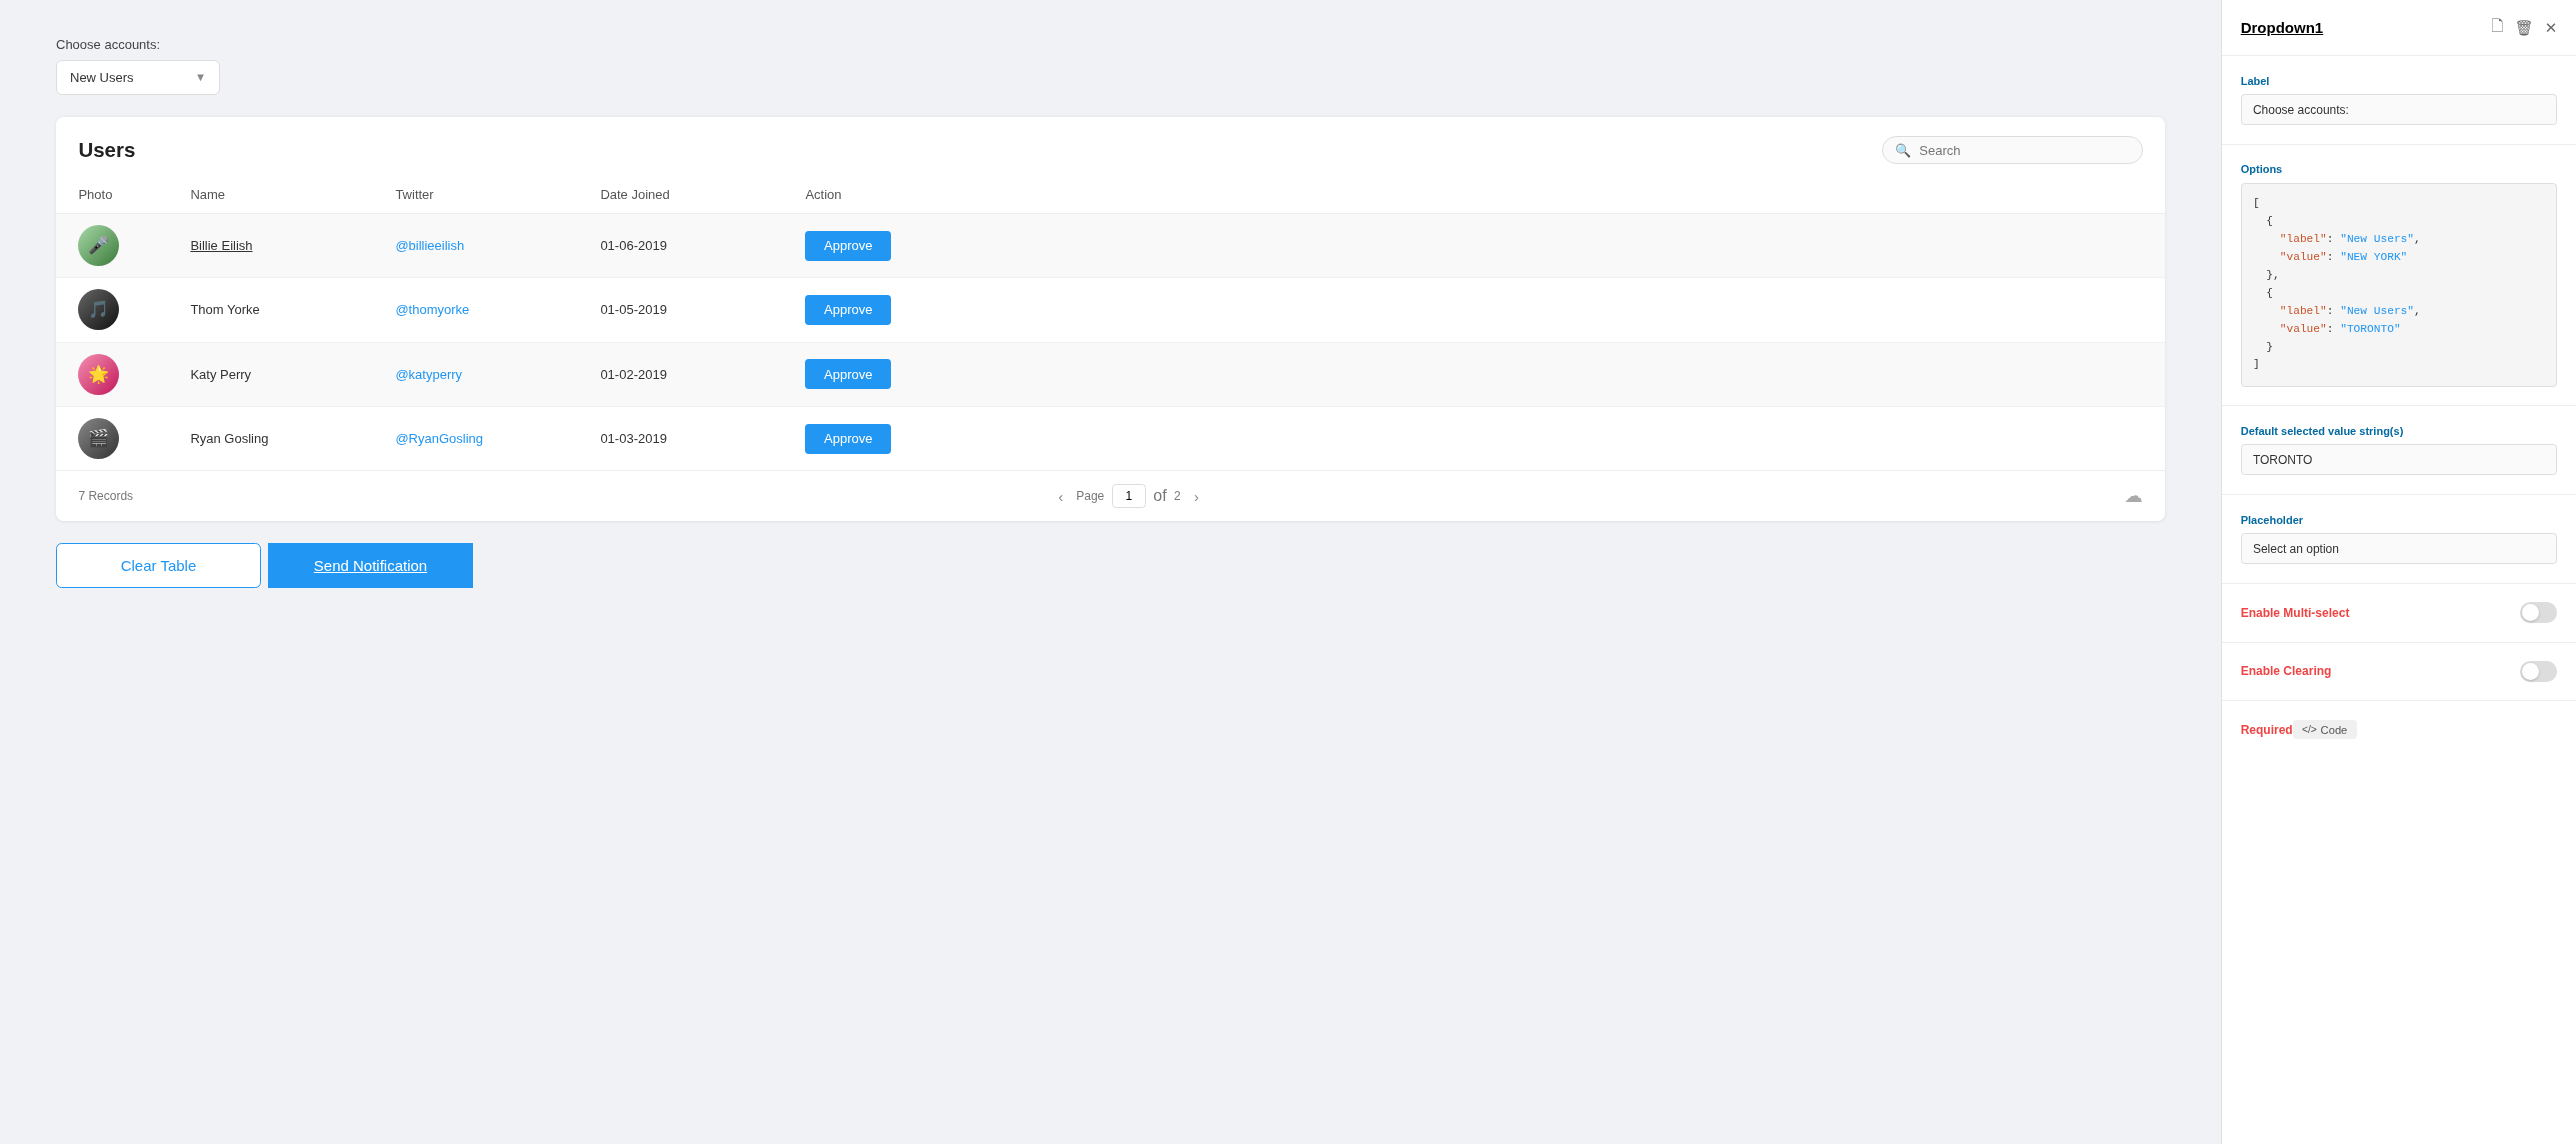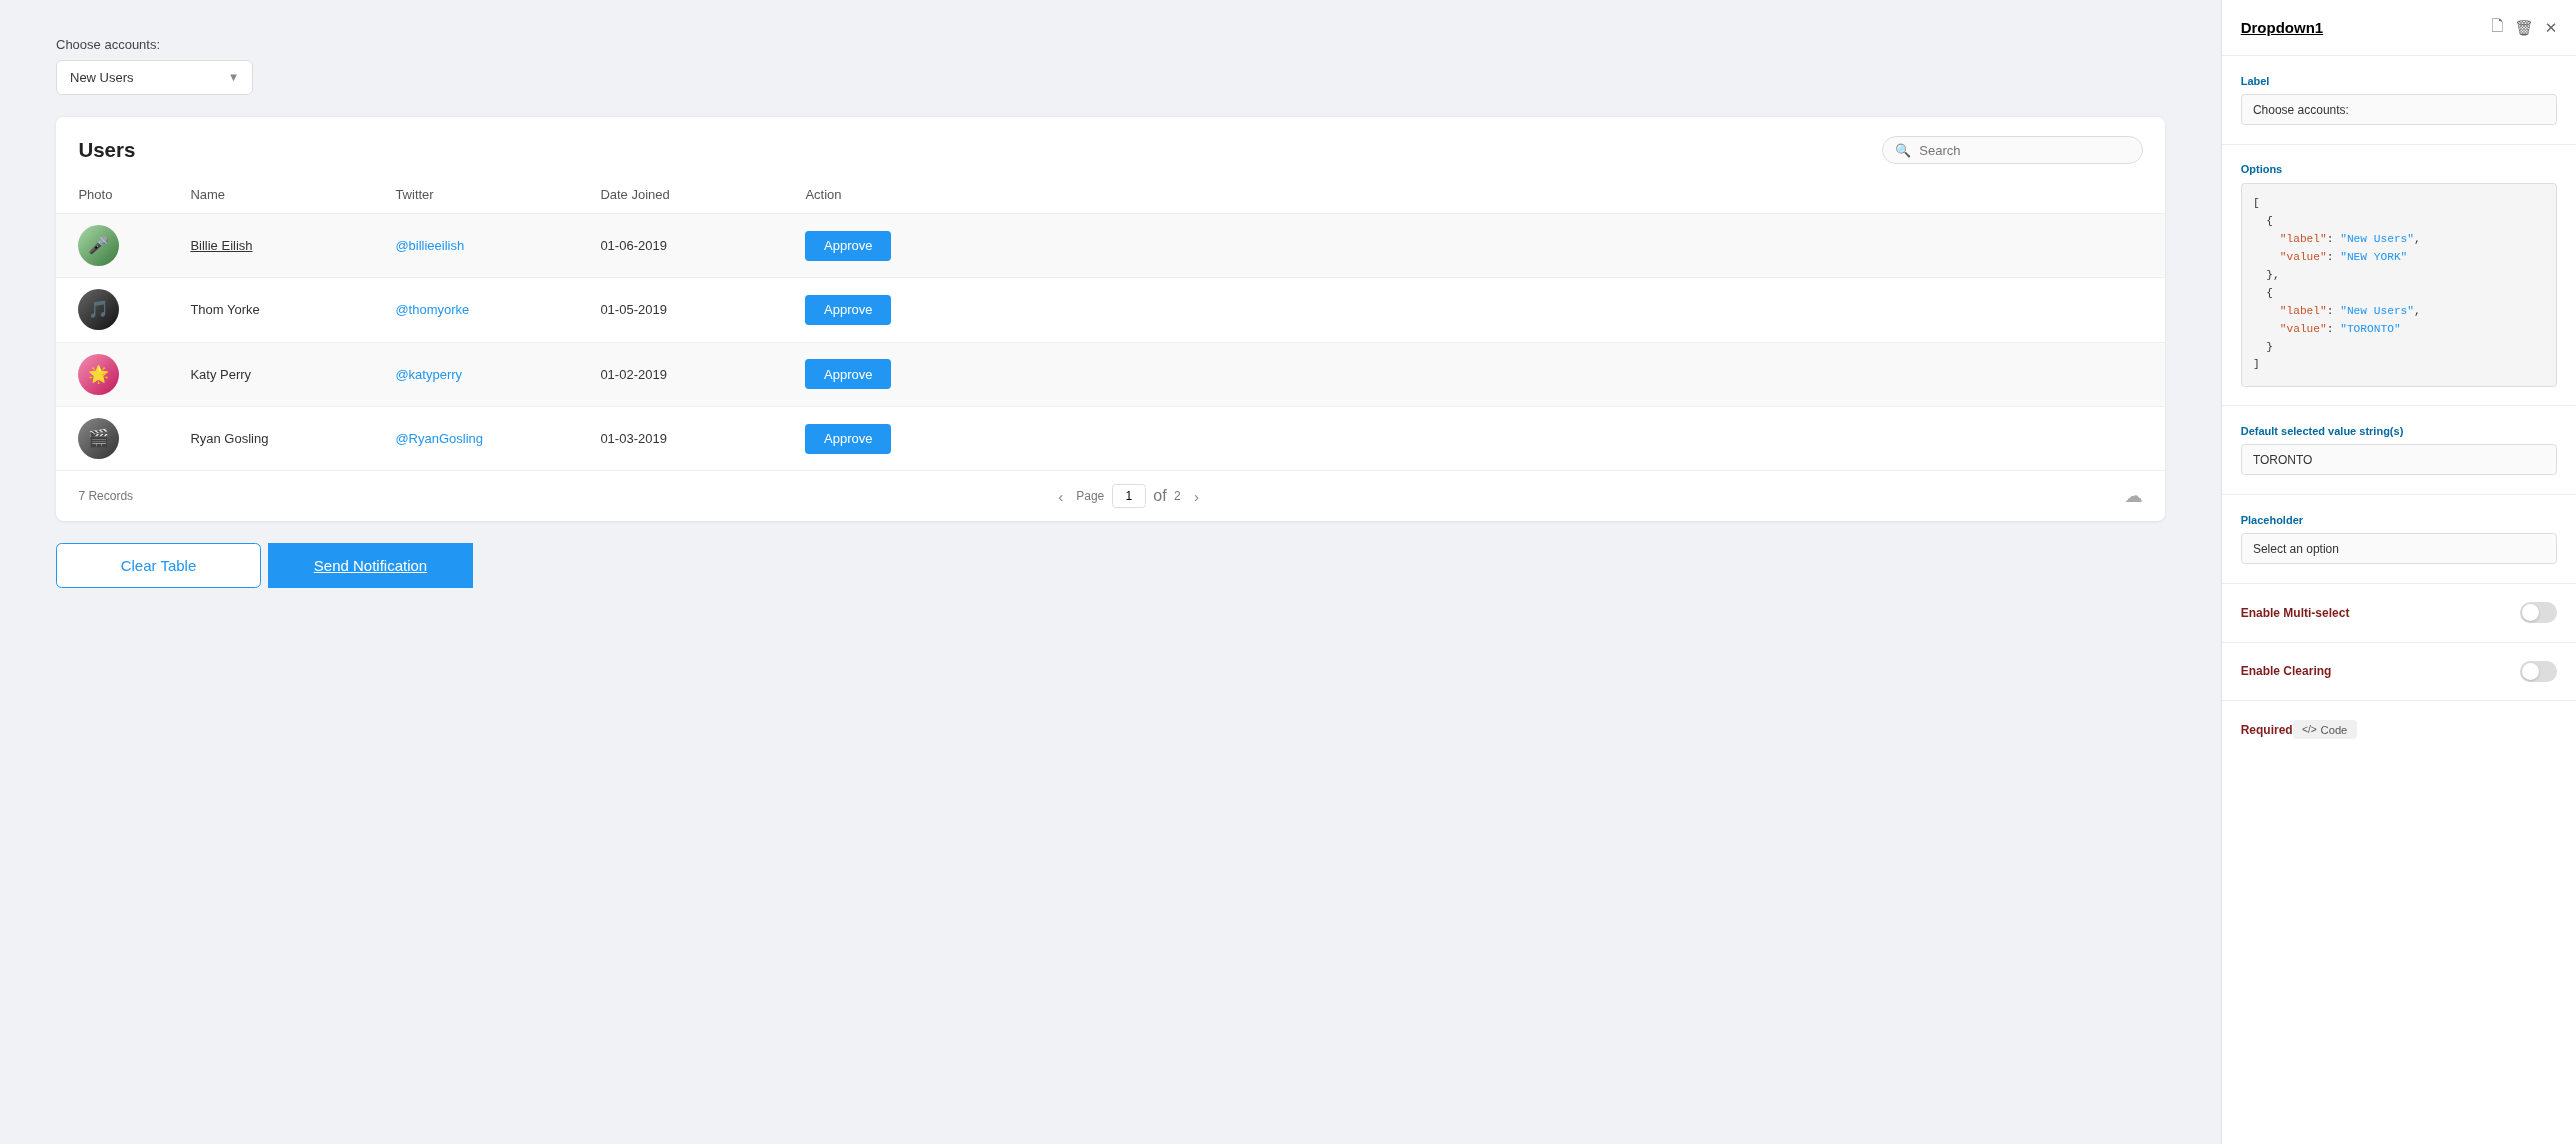--- a/index.html
+++ b/index.html
@@ -26,21 +26,21 @@
     }
 
     .dropdown-select {
       display: flex;
       align-items: center;
       justify-content: space-between;
       background: #fff;
       border: 0.9px solid #ddd;
       border-radius: 6px;
       padding: 9.3px 13px;
-      width: 197px;
+      width: 164px;
       cursor: pointer;
       font-size: 13px;
       color: #333;
       margin-bottom: 22.4px;
     }
 
     .dropdown-select .chevron {
       font-size: 11.2px;
       color: #888;
     }
@@ -273,21 +273,21 @@
 
     .toggle-row {
       display: flex;
       align-items: center;
       justify-content: space-between;
     }
 
     .toggle-label {
       font-size: 12px;
       font-weight: 600;
-      color: #7f1d1d;
+      color: #ef4444;
     }
 
     .toggle {
       width: 37px;
       height: 20.5px;
       border-radius: 10.3px;
       background: #ddd;
       position: relative;
       cursor: pointer;
       transition: background 0.2s;

